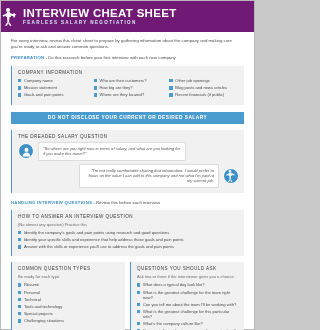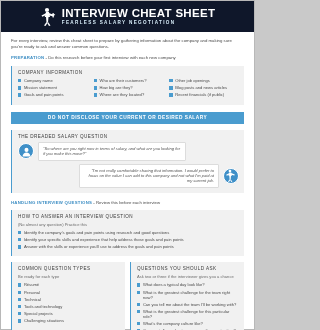--- a/index.html
+++ b/index.html
@@ -12,23 +12,23 @@
   .page {
     position: relative;
     width: 255px; height: 330px;
     background: #ffffff;
     border: 1px solid #b8b8b8;
     display: flex; flex-direction: column;
   }
 
   
   .header {
-    background: #0f172a;
+    background: #701a75;
     height: 31px;
-    display: flex; align-items: center; justify-content: center;
+    display: flex; align-items: center; 
     gap: 5px;
     flex: 0 0 auto;
   }
   .logo-mark { width: 17px; height: 19px; flex: 0 0 auto; }
   .header-text { display: flex; flex-direction: column; align-items: flex-start; }
   .header-title {
     color: #ffffff; font-size: 11.5px; font-weight: bold;
     letter-spacing: 0.3px; line-height: 12px; white-space: nowrap;
   }
   .header-sub {

